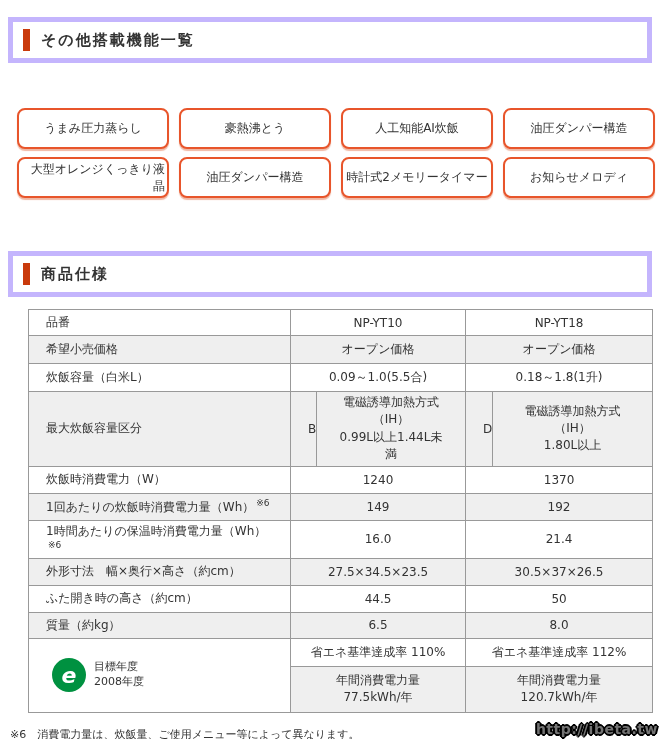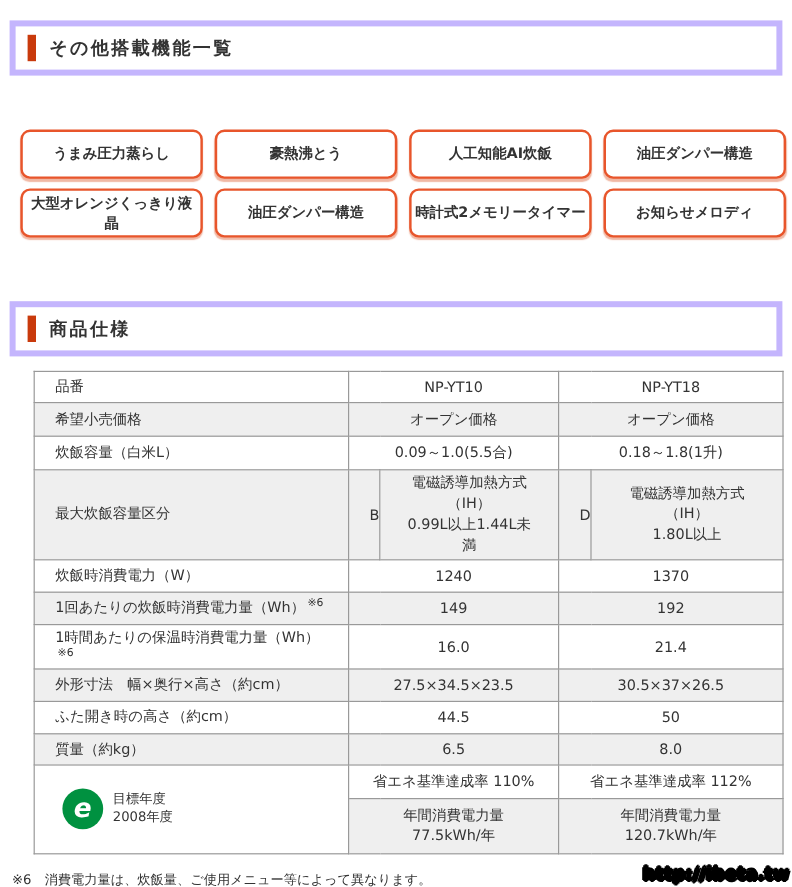--- a/index.html
+++ b/index.html
@@ -19,21 +19,21 @@
   .red-bar { width:7px; height:22px; background:#c93a0c; margin:0 11px 0 10px; }
   .section-title { font-weight:bold; font-size:15px; letter-spacing:2px; color:#333; }
 
   
   .features-grid { margin:45px 0 0 17px; }
   .btn-row { display:flex; gap:10px; margin-bottom:8px; }
   .feature-btn {
     box-sizing:border-box; width:152px; height:41px;
     border:2px solid #e8552b; border-radius:8px; background:#fff;
     display:flex; align-items:center; justify-content:center;
-    font-size:12px; font-weight:bold; color:#333; text-align:center;
+    font-size:12px; font-weight:normal; color:#333; text-align:right;
     box-shadow:0 2px 1px rgba(222,96,52,0.45);
     cursor:pointer; padding:0 2px;
   }
 
   
   table.spec {
     margin:12px 0 0 28px; width:624px; border-collapse:collapse;
     font-size:12px; color:#333; table-layout:fixed;
   }
   table.spec td { border:1px solid #999; padding:2px 17px; box-sizing:border-box; }
@@ -54,21 +54,21 @@
     font-size:22px; font-weight:bold; font-style:italic; flex:0 0 auto;
   }
   .eco-text { font-size:11px; line-height:1.35; }
 
   
   .footnote { margin:14px 0 0 10px; font-size:11px; color:#333; }
 
   
   .watermark {
     position:absolute; right:2px; bottom:2px;
-    font-size:14px; font-weight:bold; color:#000000; letter-spacing:0.5px;
+    font-size:14px; font-weight:bold; color:#737373; letter-spacing:0.5px;
     text-shadow:
       -2px 0 #000, 2px 0 #000, 0 -2px #000, 0 2px #000,
       -1px -1px #000, 1px 1px #000, -1px 1px #000, 1px -1px #000;
   }
 </style>
 </head>
 <body>
 
 <div class="section-header first">
   <span class="red-bar"></span>

